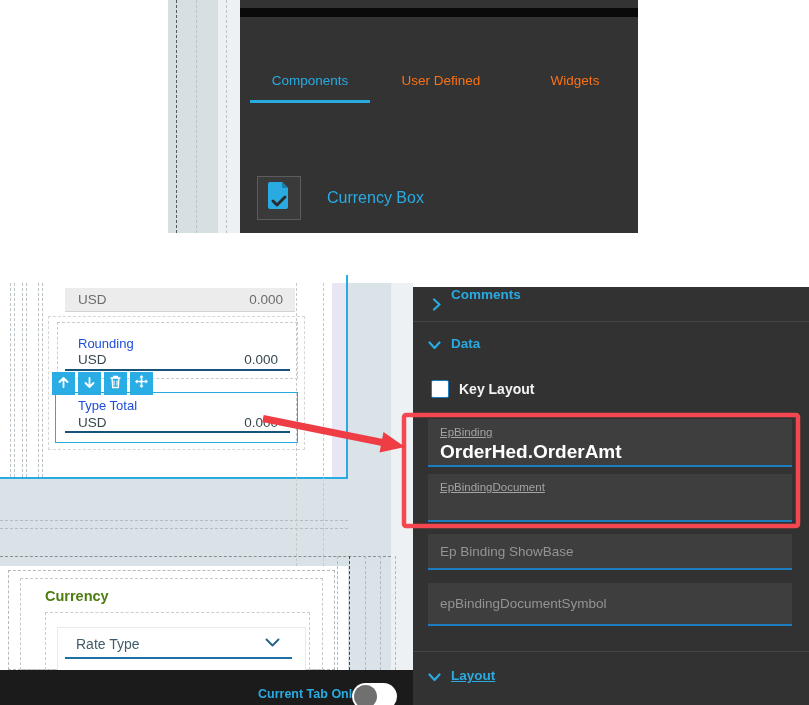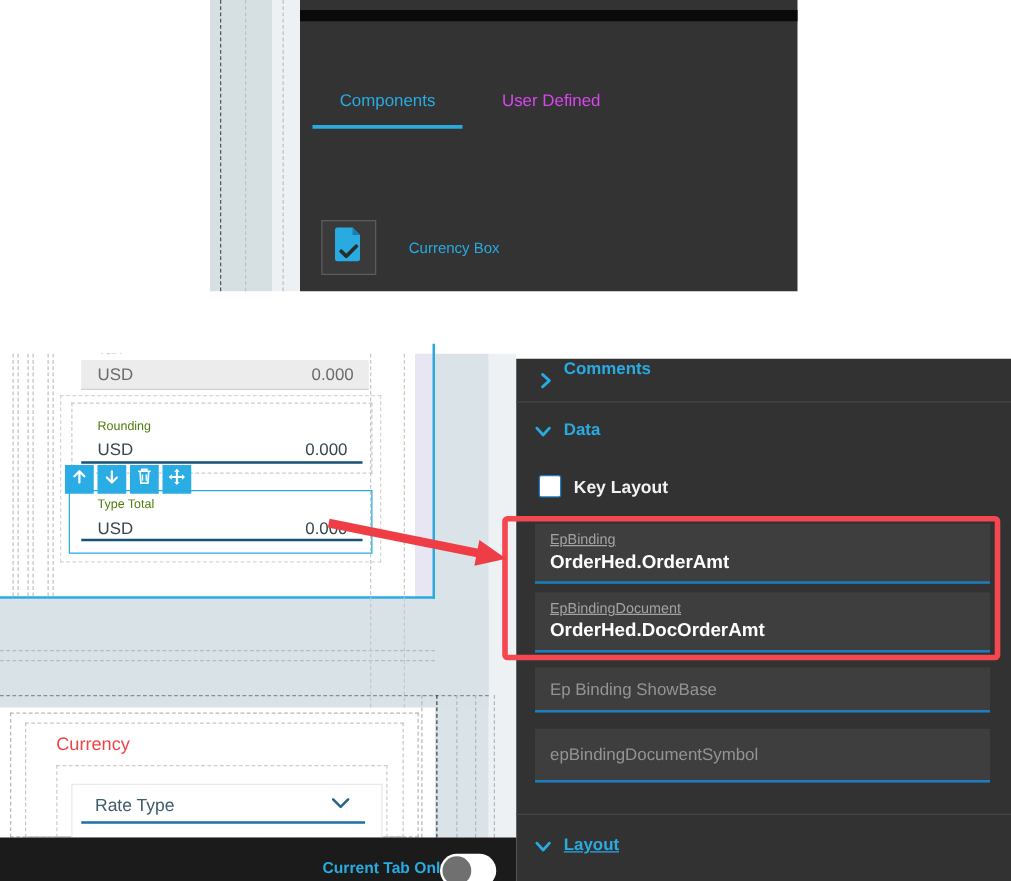--- a/index.html
+++ b/index.html
@@ -18,32 +18,32 @@
   #tc-d1 { left:176px; top:0; height:233px; border-left-color:#54585a; }
   #tc-d2 { left:196px; top:0; height:233px; }
   #tc-d3 { left:226px; top:0; height:233px; }
 
   
   #top-panel { left:240px; top:0; width:398px; height:233px; background:#333333; }
   #tp-blackstrip { left:0; top:8px; width:398px; height:9px; background:#0a0a0a; }
   .tp-tab { top:17px; height:41px; line-height:41px; text-align:center; font-size:14px; }
   #tab-toolbox { left:0; width:203px; color:#d8d8d8; }
   #tab-properties { left:203px; width:195px; background:#000; color:#ececec; }
-  .tp-subtab { top:58px; height:46px; line-height:46px; text-align:center; font-size:13.5px; color:#d946ef; }
+  .tp-subtab { top:58px; height:46px; line-height:46px; text-align:center; font-size:13.5px; color:#f97316; }
   #subtab-components { left:10px; width:120px; color:#29abe2; }
   #subtab-userdefined { left:148px; width:106px; }
   #subtab-widgets { left:300px; width:70px; }
   #subtab-underline { left:10px; top:100px; width:120px; height:3px; background:#29abe2; }
   #tp-search { left:17px; top:121px; width:370px; height:37px; background:#3e3e3e;
     border-bottom:2px solid #1d7dc0; color:#fff; font-size:15px; line-height:35px; padding-left:21px; }
   #tp-search-clear { right:12px; top:0; width:24px; height:35px; line-height:35px; text-align:center;
     font-size:20px; color:#c9c9c9; cursor:pointer; }
   #tp-result-tile { left:17px; top:176px; width:44px; height:44px; background:#3a3a3a;
     border:1px solid #5c5c5c; display:flex; align-items:center; justify-content:center; }
-  #tp-result-label { left:87px; top:176px; height:44px; line-height:44px; color:#29abe2; font-size:12px; }
+  #tp-result-label { left:87px; top:176px; height:44px; line-height:44px; color:#29abe2; font-size:16px; }
 
   
   #cv-lavender { left:332px; top:283px; width:16px; height:196px; background:#e8e6f2; }
   #cv-bluegrey { left:348px; top:283px; width:43px; height:387px; background:#dae3e8; }
   #cv-light    { left:391px; top:283px; width:22px; height:387px; background:#eef1f3; }
   #cv-band     { left:0; top:479px; width:391px; height:87px; background:#d9e3e7; }
   .dashh { position:absolute; height:0; border-top:1px dashed #b3bdc1; }
   #cv-band-d1 { left:0; top:520px; width:348px; }
   #cv-band-d2 { left:0; top:528px; width:348px; }
   #cv-band-d3 { left:0; top:556px; width:391px; border-top-color:#878f93; }
@@ -56,36 +56,36 @@
   
   #fld-tax-sliver { left:78px; top:283px; height:5px; width:40px; overflow:hidden; }
   #fld-tax-sliver span { display:block; margin-top:-11px; font-size:12.5px; color:#555; }
   .cv-row { display:flex; justify-content:space-between; padding:0 12px 0 13px;
     font-size:13.5px; color:#37474f; }
   #fld-tax { left:65px; top:288px; width:230px; height:24px; background:#ececec;
     border-bottom:1px solid #d2d2d2; line-height:23px; color:#6b6b6b; }
   #fld-tax .cv-row { color:#6b6b6b; }
   #dash-outer { left:48px; top:316px; width:257px; height:134px; border:1px dashed #d6d6d6; }
   #dash-a { left:57px; top:322px; width:241px; height:57px; border:1px dashed #cbcbcb; }
-  .cv-label { font-size:10px; color:#4d7c0f; }
+  .cv-label { font-size:13px; color:#1d4ed8; }
   #lbl-rounding { left:78px; top:336px; }
   #row-rounding { left:65px; top:351px; width:225px; height:17px; line-height:17px; }
   #ul-rounding { left:65px; top:369px; width:225px; height:0; border-top:2px solid #17527a; }
   .tbtn { position:absolute; top:372px; width:23px; height:23px; background:#2aade4;
     display:flex; align-items:center; justify-content:center; cursor:pointer; }
   #tb-up{left:52px;} #tb-down{left:78px;} #tb-del{left:104px;} #tb-move{left:130px;}
   #fld-ot-box { left:55px; top:392px; width:243px; height:51px; border:1.5px solid #29abe2; }
   #lbl-ot { left:78px; top:398px; }
   #row-ot { left:65px; top:414px; width:225px; height:17px; line-height:17px; }
   #ul-ot { left:65px; top:431px; width:225px; height:0; border-top:2px solid #17527a; }
 
   
   #cur-outer { left:8px; top:570px; width:327px; height:100px; border:1px dashed #b8b8b8; }
   #cur-inner { left:20px; top:578px; width:303px; height:92px; border:1px dashed #c8c8c8; }
-  #cur-title { left:45px; top:588px; font-size:14.5px; font-weight:400; color:#ef4444; }
+  #cur-title { left:45px; top:588px; font-size:14.5px; font-weight:700; color:#4d7c0f; }
   #cur-dash { left:45px; top:612px; width:265px; height:58px; border:1px dashed #cdcdcd; }
   #cur-card { left:57px; top:627px; width:249px; height:43px; background:#fff; border:1px solid #e8eaec; border-bottom:none; }
   #rt-label { left:76px; top:636px; font-size:14px; color:#3e5c6b; }
   #rt-chev { left:265px; top:638px; }
   #rt-ul { left:65px; top:657px; width:227px; height:0; border-top:2px solid #1e6fa5; }
 
   
   #footer { left:0; top:670px; width:413px; height:35px; background:#1b1b1b; }
   #footer-label { left:258px; top:687px; font-size:12.5px; font-weight:700; color:#29abe2; }
   #footer-toggle { left:352px; top:683px; width:45px; height:27px; background:#fff;
@@ -99,21 +99,21 @@
   #sec-data-lbl { left:451px; top:336px; }
   #sec-layout-lbl { left:451px; top:668px;text-decoration:underline; }
   .pdiv { position:absolute; left:413px; width:396px; height:0; border-top:1px solid #454545; }
   #pdiv1 { top:321px; } #pdiv2 { top:651px; }
   #kf-box { left:431px; top:380px; width:18px; height:18px; background:#fff;
     border:1px solid #1d7dc0; border-radius:2px; cursor:pointer; }
   #kf-label { left:459px; top:381px; font-size:14px; font-weight:600; color:#f2f2f2; }
   .pfield { position:absolute; left:428px; width:364px; background:#3e3e3e;
     border-bottom:2px solid #1c7ec1; cursor:text; }
   .pfield .flabel { position:absolute; left:12px; top:7px; font-size:11.5px; color:#a3a3a3;text-decoration:underline; }
-  .pfield .fvalue { position:absolute; left:12px; top:22px; font-size:15px; font-weight:600; color:#fff; }
+  .pfield .fvalue { position:absolute; left:12px; top:22px; font-size:19px; font-weight:600; color:#fff; }
   #pf-epbinding { top:419px; height:48px; }
   #pf-epbindingdoc { top:474px; height:48px; }
   #pf-showbase { top:534px; height:36px; }
   #pf-docsymbol { top:583px; height:43px; }
   .pfield .fplaceholder { position:absolute; left:12px; top:0; bottom:0;
     display:flex; align-items:center; font-size:13.5px; color:#949494; }
 
   
   #annot { left:0; top:0; width:809px; height:705px; pointer-events:none; z-index:50; }
 
@@ -127,20 +127,21 @@
   <div class="abs" id="tc-col2"></div>
   <div class="dashv" id="tc-d1"></div>
   <div class="dashv" id="tc-d2"></div>
   <div class="dashv" id="tc-d3"></div>
 </div>
 
 <div class="abs" id="top-panel">
   <div class="abs" id="tp-blackstrip"></div>
   <div class="abs tp-subtab" id="subtab-components">Components</div>
   <div class="abs tp-subtab" id="subtab-userdefined">User Defined</div>
+  <div class="abs tp-subtab" id="subtab-widgets">Widgets</div>
   <div class="abs" id="subtab-underline"></div>
   <div class="abs" id="tp-result-tile">
     <span>
       <svg width="26" height="30" viewBox="0 0 26 30">
         <path d="M4 1 h12 l6 6 v19 a2 2 0 0 1 -2 2 h-16 a2 2 0 0 1 -2 -2 v-23 a2 2 0 0 1 2 -2 z" fill="#29abe2"></path>
         <path d="M16 1 l6 6 h-6 z" fill="#1a7fb0"></path>
         <path d="M7 20 l4 4 l8 -8" fill="none" stroke="#2b2b2b" stroke-width="3" stroke-linecap="round" stroke-linejoin="round"></path>
       </svg>
     </span>
   </div>
@@ -266,21 +267,20 @@
 
 <div class="abs" id="kf-box"></div>
 <div class="abs" id="kf-label">Key Layout</div>
 
 <div class="pfield" id="pf-epbinding">
   <span class="flabel">EpBinding</span>
   <span class="fvalue">OrderHed.OrderAmt</span>
 </div>
 <div class="pfield" id="pf-epbindingdoc">
   <span class="flabel">EpBindingDocument</span>
-  <span class="fvalue">OrderHed.DocOrderAmt</span>
 </div>
 <div class="pfield" id="pf-showbase">
   <span class="fplaceholder">Ep Binding ShowBase</span>
 </div>
 <div class="pfield" id="pf-docsymbol">
   <span class="fplaceholder">epBindingDocumentSymbol</span>
 </div>
 
 <div class="pdiv" id="pdiv2"></div>
 <div class="abs chev" style="left:428px;top:672px;">

